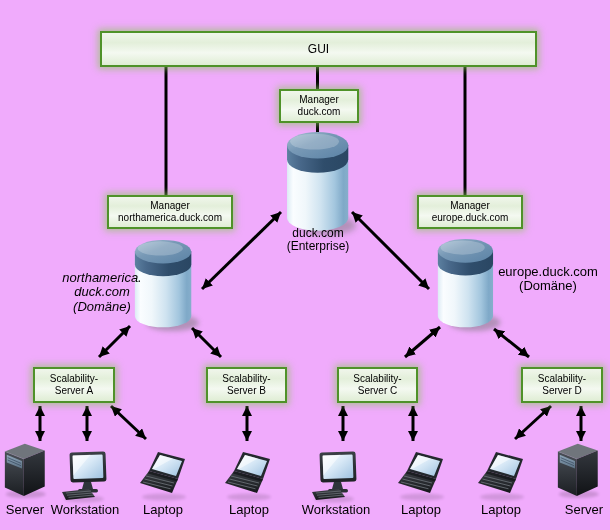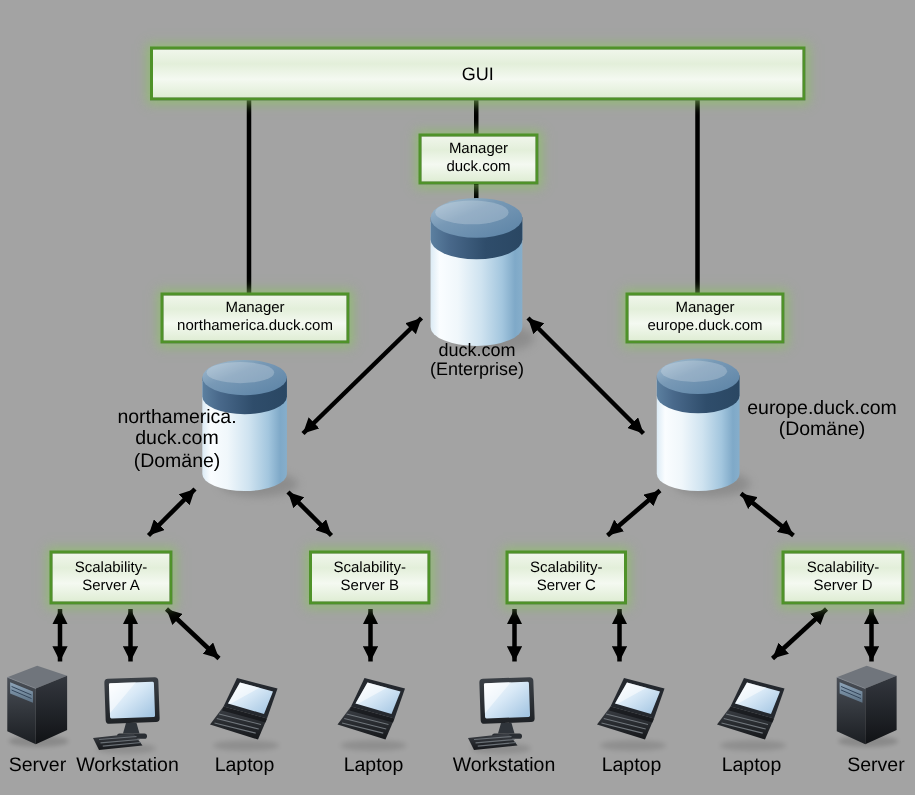--- a/index.html
+++ b/index.html
@@ -1,17 +1,17 @@
 <!DOCTYPE html>
 <html><head>
 <meta charset="utf-8">
 <style>
   html,body{margin:0;padding:0;background:#fff;}
   #canvas{
-    position:relative; width:610px; height:530px; background:#a3a3a3;
+    position:relative; width:610px; height:530px; background:#f0abfc;
     font-family:"Liberation Sans", sans-serif; color:#000; overflow:hidden;
   }
   #wires{position:absolute; left:0; top:0; width:610px; height:530px;}
   .gbox{
     position:absolute; box-sizing:border-box;
     border:2px solid #4f9229;
     background:linear-gradient(180deg,#f0f6eb 0%,#e3efda 30%,#f4f9f1 62%,#dfedd4 100%);
     box-shadow:0 0 7px 2px rgba(138,198,93,.65);
     display:flex; align-items:center; justify-content:center;
     text-align:center; font-size:10px; line-height:1.25; color:#000;
@@ -23,21 +23,21 @@
   #mgr-eu{left:417px; top:195px; width:106px; height:34px;}
   #scal-a{left:33px;  top:367px; width:82px; height:36px;}
   #scal-b{left:206px; top:367px; width:81px; height:36px;}
   #scal-c{left:337px; top:367px; width:81px; height:36px;}
   #scal-d{left:521px; top:367px; width:82px; height:36px;}
   .dlabel{
     position:absolute; text-align:center; font-size:13px; line-height:1.1;
     color:#000; white-space:pre-line;
   }
   #lbl-db-ent{left:272px; top:227px; width:92px; font-size:12px;}
-  #lbl-db-na{left:73px;  top:271px; width:90px;}
+  #lbl-db-na{left:57px;  top:271px; width:90px;font-style:italic;}
   #lbl-db-eu{left:496px; top:265px; width:104px;}
   .devlabel{position:absolute; top:502px; width:90px; text-align:center; font-size:13px; color:#000;}
 </style>
 </head>
 <body>
 
 <div id="canvas">
 
   <svg id="wires" viewBox="0 0 610 530" xmlns="http://www.w3.org/2000/svg">
     <defs>

